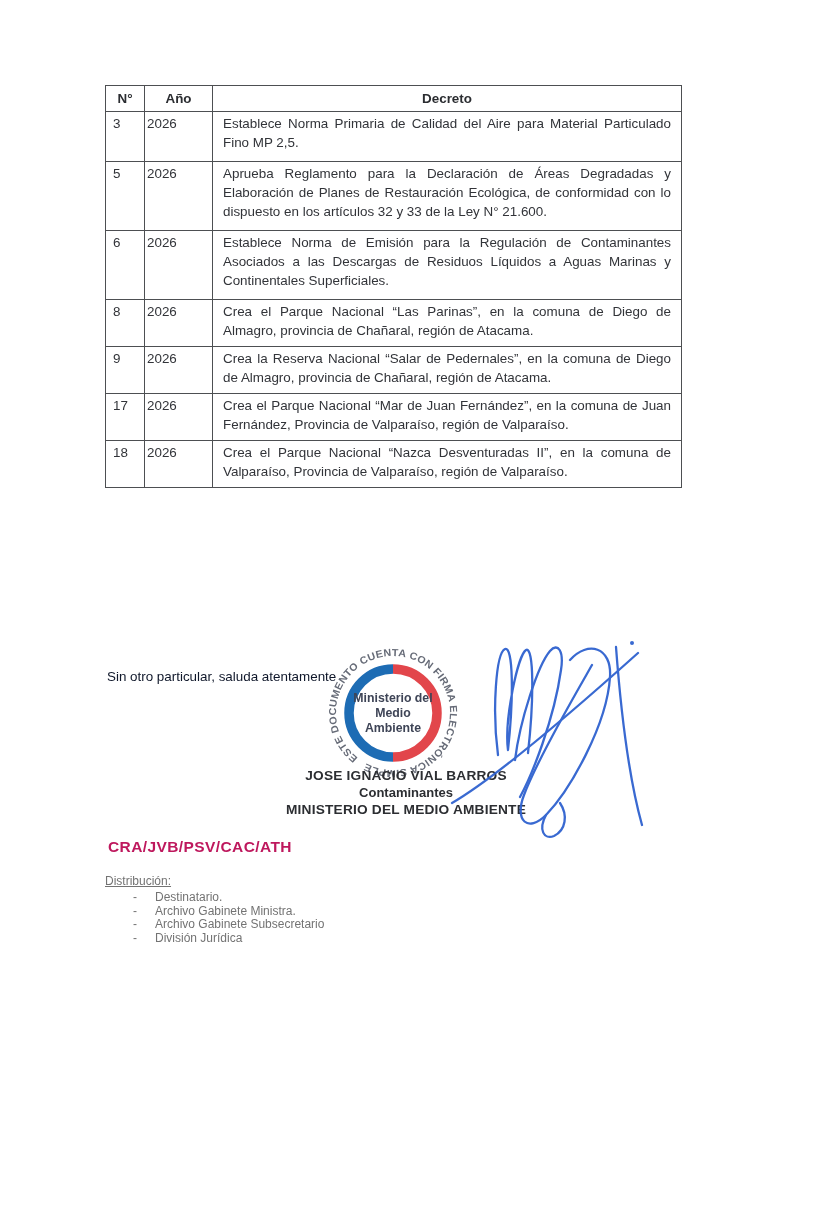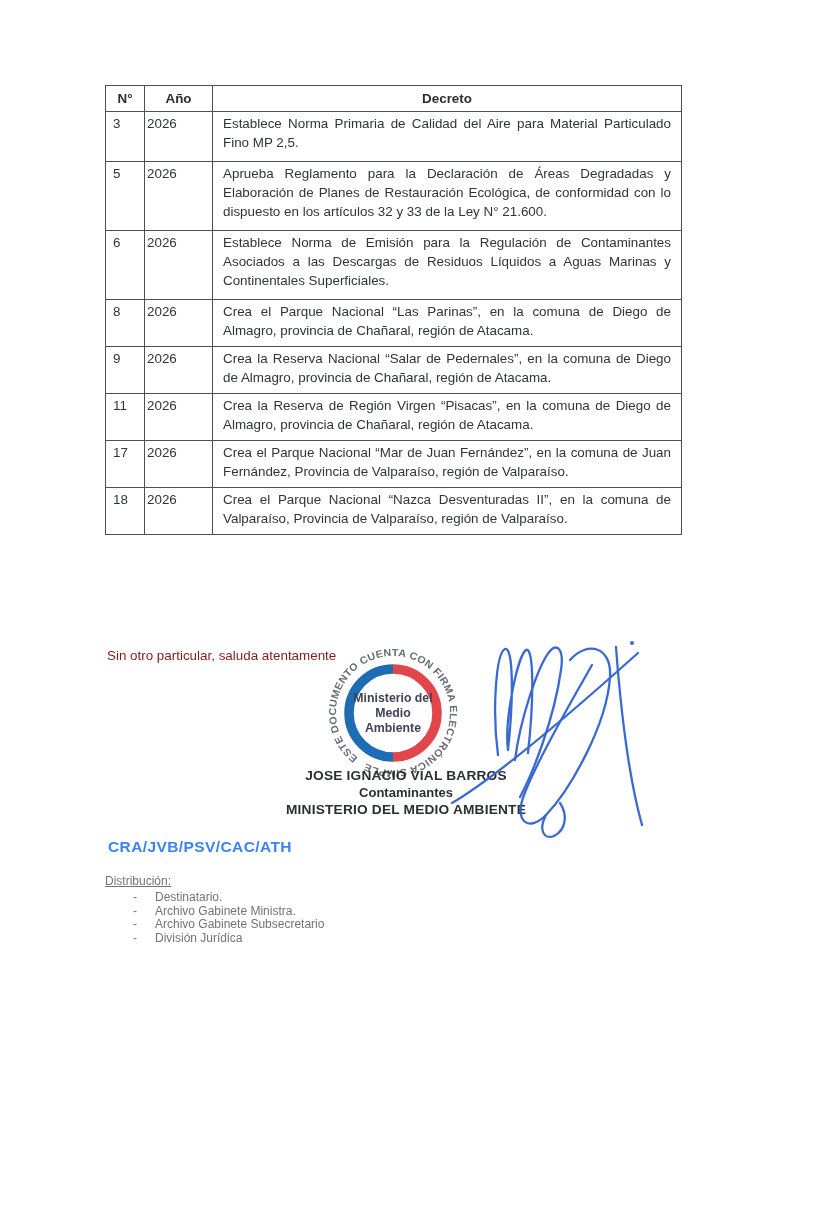--- a/index.html
+++ b/index.html
@@ -16,36 +16,36 @@
     border:1px solid #4d4f52;vertical-align:top;
     font-size:13.4px;line-height:19px;color:#323439;
   }
   table.decrees th{font-weight:bold;text-align:center;padding:3px 2px;color:#2b2d31;}
   td.c-n{width:34px;padding:2px 2px 4px 7px;}
   td.c-y{width:63px;text-align:left;padding:2px 2px 4px 2px;}
   td.c-d{padding:2px 10px 6px 10px;text-align:justify;}
   tr.sp td{padding-bottom:9px;}
   .it{font-style:italic;}
   
-  .closing{position:absolute;left:107px;top:648px;font-size:13.4px;color:#7f1d1d;}
+  .closing{position:absolute;left:107px;top:669px;font-size:13.4px;color:#0f172a;}
   
   .stamp{position:absolute;left:318px;top:638px;width:150px;height:150px;}
   .ringtext{font-family:"Liberation Sans",sans-serif;font-size:10.2px;font-weight:bold;
     fill:#666b77;letter-spacing:.3px;}
   .stamp-center{font-family:"Liberation Sans",sans-serif;font-size:12.3px;font-weight:bold;fill:#3e4456;}
   
   .signature{position:absolute;left:420px;top:625px;width:250px;height:225px;}
   
   .signatory{position:absolute;left:230px;top:767px;width:352px;text-align:center;color:#2c2e32;}
   .signatory .name{font-weight:bold;font-size:13.7px;line-height:17px;letter-spacing:.2px;}
   .signatory .role{font-weight:bold;font-size:13px;line-height:17px;}
   .signatory .org{font-weight:bold;font-size:13.7px;line-height:18px;letter-spacing:.2px;}
   
   .initials{position:absolute;left:108px;top:838px;font-weight:bold;font-size:15.5px;
-    letter-spacing:.4px;color:#3b82f6;}
+    letter-spacing:.4px;color:#be185d;}
   .distribution{position:absolute;left:105px;top:874px;font-size:12px;color:#737373;}
   .dist-label{text-decoration:underline;display:inline-block;margin-bottom:3px;}
   .dist-item{display:flex;line-height:13.6px;}
   .dist-item .dash{width:22px;margin-left:28px;text-align:left;}
 </style>
 </head>
 <body>
 
 <div class="page">
 
@@ -75,25 +75,20 @@
       </tr>
       <tr>
         <td class="c-n">8</td>
         <td class="c-y">2026</td>
         <td class="c-d"><span>Crea el Parque Nacional “Las Parinas”, en la comuna de Diego de Almagro, provincia de Chañaral, región de Atacama.</span><span class="it"></span><span></span></td>
       </tr>
       <tr>
         <td class="c-n">9</td>
         <td class="c-y">2026</td>
         <td class="c-d"><span>Crea la Reserva Nacional “Salar de Pedernales”, en la comuna de Diego de Almagro, provincia de Chañaral, región de Atacama.</span><span class="it"></span><span></span></td>
-      </tr>
-      <tr>
-        <td class="c-n">11</td>
-        <td class="c-y">2026</td>
-        <td class="c-d"><span>Crea la Reserva de Región Virgen “Pisacas”, en la comuna de Diego de Almagro, provincia de Chañaral, región de Atacama.</span><span class="it"></span><span></span></td>
       </tr>
       <tr>
         <td class="c-n">17</td>
         <td class="c-y">2026</td>
         <td class="c-d"><span>Crea el Parque Nacional “Mar de Juan Fernández”, en la comuna de Juan Fernández, Provincia de Valparaíso, región de Valparaíso.</span><span class="it"></span><span></span></td>
       </tr>
       <tr>
         <td class="c-n">18</td>
         <td class="c-y">2026</td>
         <td class="c-d"><span>Crea el Parque Nacional “Nazca Desventuradas II”, en la comuna de Valparaíso, Provincia de Valparaíso, región de Valparaíso.</span><span class="it"></span><span></span></td>

